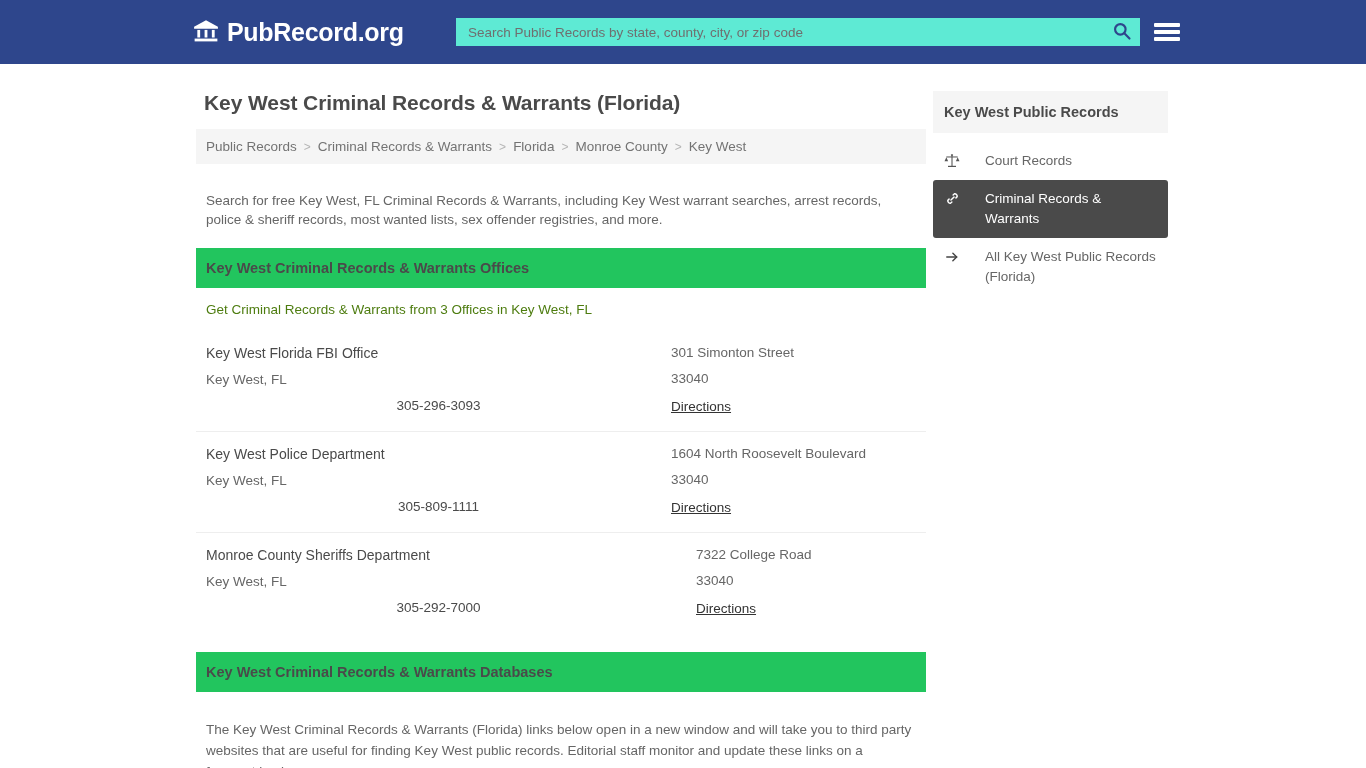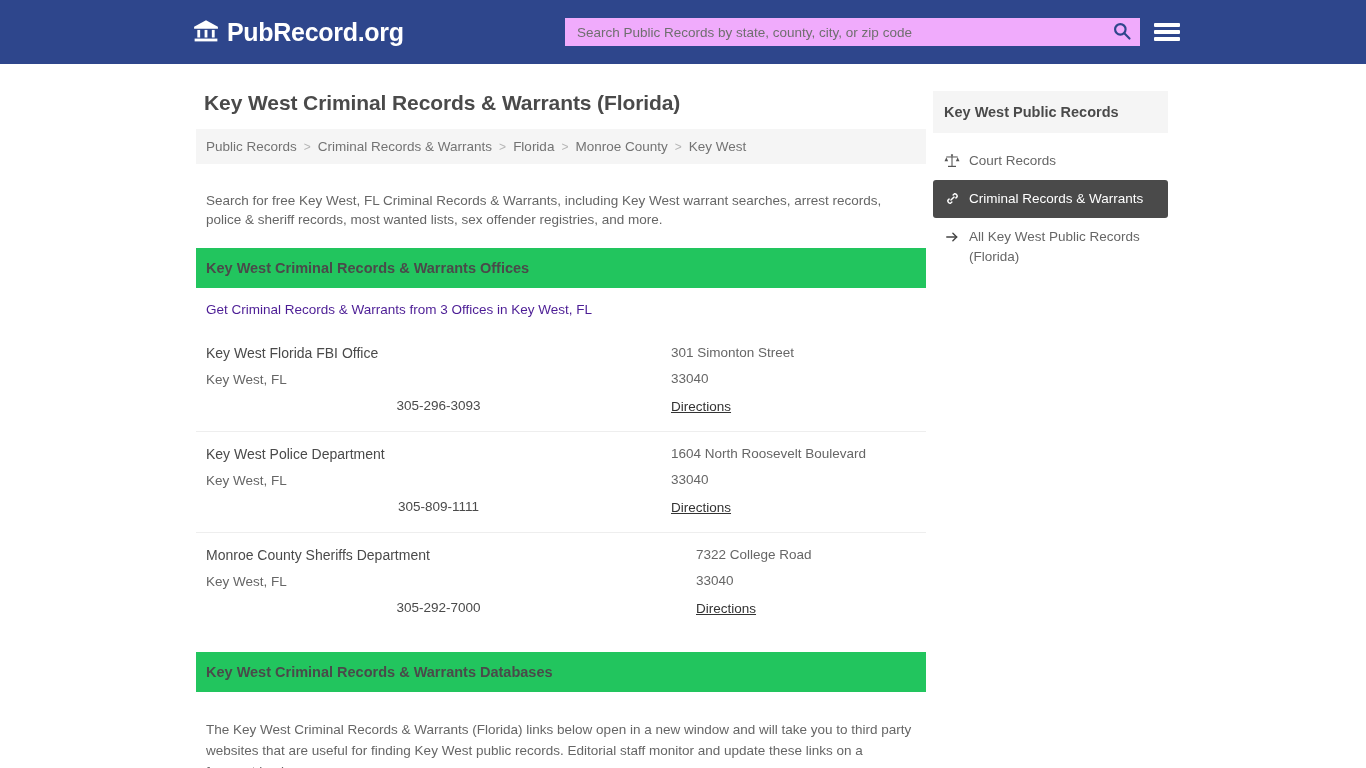--- a/index.html
+++ b/index.html
@@ -36,23 +36,23 @@
     letter-spacing: -0.3px;
     white-space: nowrap;
   }
   .header-right {
     display: flex;
     align-items: center;
     margin-left: auto;
     gap: 14px;
   }
   .search-wrap {
-    width: 575px;
+    width: 684px;
     height: 28px;
-    background: #f0abfc;
+    background: #5eead4;
     display: flex;
     align-items: center;
     padding: 0 8px 0 10px;
   }
   .search-input {
     flex: 1;
     border: 0;
     outline: 0;
     font-size: 13.5px;
     color: #666666;
@@ -130,21 +130,21 @@
   .section-head {
     background: #22c55e;
     margin-top: 19px;
     padding: 12px 10px;
     font-size: 14.5px;
     font-weight: bold;
     color: #4a4a4a;
   }
   .section-sub {
     font-size: 13.5px;
-    color: #4c1d95;
+    color: #4d7c0f;
     padding: 14px 10px 0 10px;
   }
 
   
   .office-list { margin-top: 14px; }
   .office-row {
     display: flex;
     padding: 14px 10px 16px 10px;
     border-bottom: 1px solid #eeeeee;
   }
@@ -193,21 +193,21 @@
     background: #f5f5f5;
     padding: 13px 11px;
     font-size: 14.5px;
     font-weight: bold;
     color: #4a4a4a;
   }
   .side-list { margin-top: 9px; }
   .side-item {
     display: flex;
     align-items: flex-start;
-    gap: 9px;
+    gap: 25px;
     padding: 9px 11px;
     font-size: 13.5px;
     color: #666666;
     cursor: pointer;
     line-height: 20px;
   }
   .side-item.active {
     background: #4a4a4a;
     color: #ffffff;
     border-radius: 3px;

